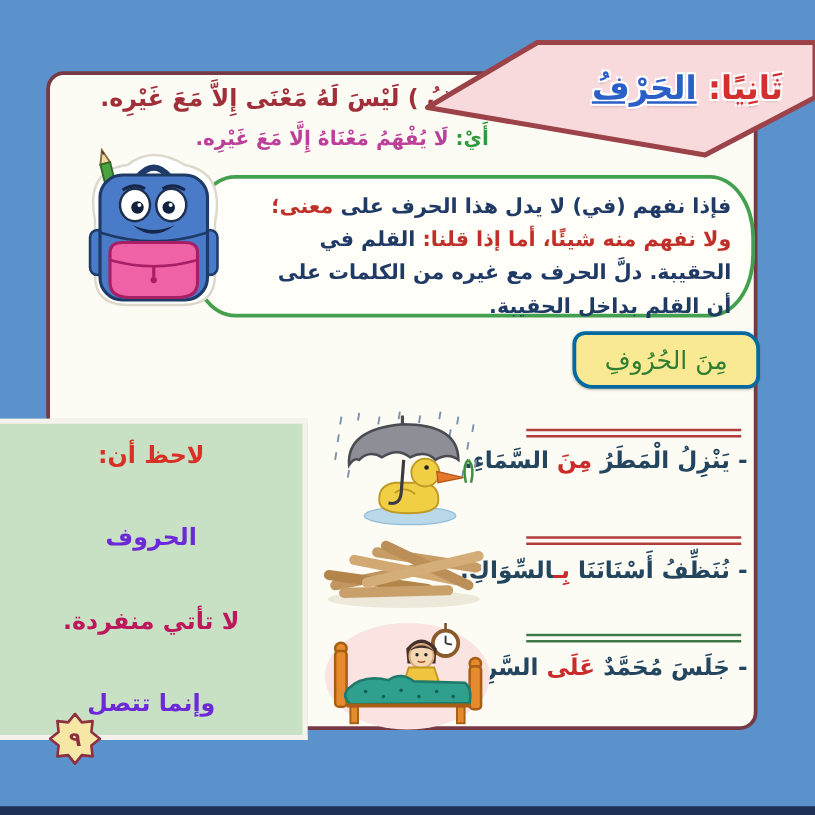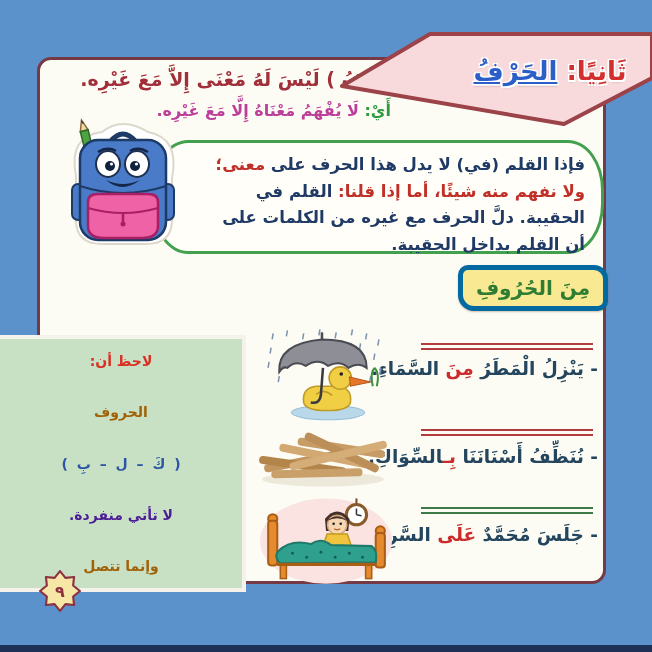--- a/index.html
+++ b/index.html
@@ -37,40 +37,40 @@
   .expl-text{
     padding:9px 16px 6px 48px;direction:rtl;text-align:right;
     font-size:16.5px;font-weight:bold;color:#203a66;line-height:1.62;
   }
   .t-red2{color:#c03028;}
   
   .backpack{position:absolute;left:20px;top:54px;width:128px;height:134px;z-index:2;}
   
   .badge{
     position:absolute;left:418px;top:205px;width:150px;height:46px;box-sizing:border-box;
-    background:#f8e992;border:5px solid #0369a1;border-radius:10px 14px 10px 16px;
+    background:#f8e992;border:3px solid #0369a1;border-radius:10px 14px 10px 16px;
     display:flex;align-items:center;justify-content:center;
-    color:#2f7d32;font-size:20px;font-weight:bold;direction:rtl;
+    color:#2f7d32;font-size:20px;font-weight:normal;direction:rtl;
     box-shadow:0 1px 2px rgba(120,80,20,.35);
   }
   .particles{
     position:absolute;top:196px;right:168px;width:372px;direction:rtl;text-align:center;
     color:#2b56a7;font-weight:bold;font-size:18px;word-spacing:7px;line-height:1.75;
   }
   
   .note-panel{
     position:absolute;left:0;top:335px;width:246px;height:257px;box-sizing:border-box;
     background:#c8e1c4;border:4px solid #f4f2ea;border-left:none;z-index:4;
     display:flex;flex-direction:column;justify-content:space-between;
-    padding:14px 8px;text-align:center;direction:rtl;font-weight:bold;font-size:14px;
+    padding:14px 8px;text-align:center;direction:rtl;font-weight:bold;font-size:19px;
   }
   .np-red{color:#d93025;}
-  .np-navy{color:#a16207;}
+  .np-navy{color:#6d28d9;}
   .np-blue{color:#2b56a7;word-spacing:4px;}
-  .np-mag{color:#4c1d95;}
+  .np-mag{color:#be185d;}
   
   .ex-rule{position:absolute;right:59px;width:172px;height:3px;border-top:2px solid #b23b3b;border-bottom:2px solid #b23b3b;z-index:2;}
   .ex-rule.green{border-color:#3e7a49;}
   .ex-text{
     position:absolute;right:54px;direction:rtl;text-align:right;white-space:nowrap;
     font-size:18.5px;font-weight:bold;color:#24455e;z-index:2;
   }
   .ex-text .t-red2{color:#cc2b2b;}
   .illus{position:absolute;z-index:2;}
   
@@ -98,21 +98,21 @@
 <div class="page" style="background:none;border-color:transparent;z-index:3;">
 
   <div class="def1">( الحَرْفُ ) لَيْسَ لَهُ مَعْنَى إِلاَّ مَعَ غَيْرِه.</div>
   <div class="def2">
     <span class="t-green">أَيْ:</span>
     <span class="t-mag"> لَا يُفْهَمُ مَعْنَاهُ إِلَّا مَعَ غَيْرِه.</span>
   </div>
 
   <div class="expl-box">
     <div class="expl-text">
-      <span>فإذا القلم (في) لا يدل هذا الحرف على </span>
+      <span>فإذا نفهم (في) لا يدل هذا الحرف على </span>
       <span class="t-red2">معنى؛ ولا نفهم منه شيئًا، أما إذا قلنا:</span>
       <span> القلم في الحقيبة. دلَّ الحرف مع غيره من الكلمات على أن القلم بداخل الحقيبة.</span>
     </div>
   </div>
 
   <svg class="backpack" viewBox="0 0 128 134">
     <path d="M16,62 Q8,22 42,18 Q62,2 88,18 Q120,24 112,64 L112,106 Q112,130 86,130 L42,130 Q16,130 16,106 Z" fill="#ffffff" stroke="#ddd8cc" stroke-width="2"></path>
     <g transform="rotate(-14 30 40)">
       <polygon points="26,16 34,16 30,5" fill="#f3d9a6" stroke="#8a6b3a" stroke-width="1.5"></polygon>
       <polygon points="29,5 31.5,8 30,9" fill="#333"></polygon>
@@ -137,21 +137,20 @@
     <line x1="63" y1="99" x2="63" y2="108" stroke="#a81f66" stroke-width="2.5"></line>
     <circle cx="63" cy="110" r="2.5" fill="#a81f66"></circle>
   </svg>
 
   <div class="badge">مِنَ الحُرُوفِ</div>
 </div>
 
 <div class="note-panel">
   <div class="np-red">لاحظ أن:</div>
   <div class="np-navy">الحروف</div>
-  <div class="np-blue">( كَ – ل – بِ )</div>
   <div class="np-mag">لا تأتي منفردة.</div>
   <div class="np-navy">وإنما تتصل</div>
 </div>
 
 <div class="ex-rule" style="top:343px;"></div>
 <div class="ex-text" style="top:358px;">
   <span>- يَنْزِلُ الْمَطَرُ </span><span class="t-red2">مِنَ</span><span> السَّمَاءِ.</span>
 </div>
 <svg class="illus" style="left:263px;top:327px;width:124px;height:96px;" viewBox="0 0 122 94">
   <g stroke="#7d93ad" stroke-width="1.5">

